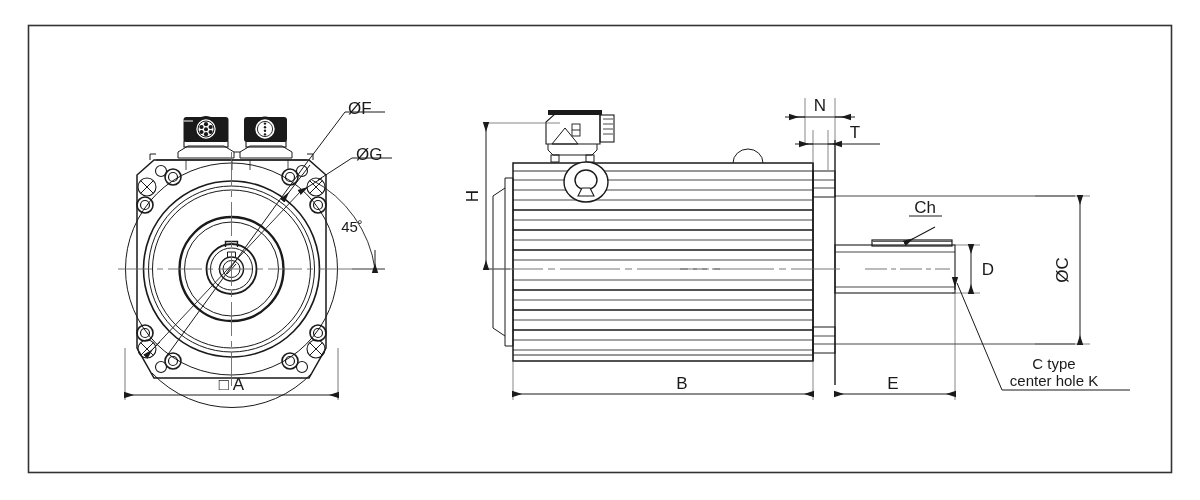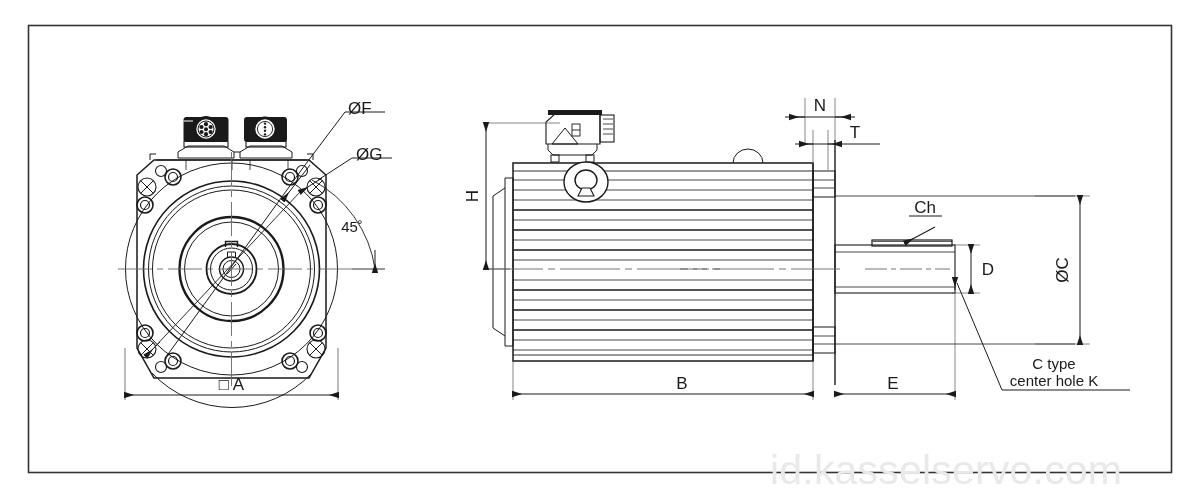--- a/index.html
+++ b/index.html
@@ -390,14 +390,13 @@
       <g>
         <line x1="955" y1="278" x2="955" y2="290" stroke="#1a1a1a" stroke-width="1" marker-start="url(#arrOut)"></line>
         <line x1="957" y1="283" x2="1002" y2="390" stroke="#1a1a1a" stroke-width="1"></line>
         <line x1="1002" y1="390" x2="1130" y2="390" stroke="#1a1a1a" stroke-width="1"></line>
         <text class="notetext" x="1054" y="369" text-anchor="middle">C type</text>
         <text class="notetext" x="1054" y="386" text-anchor="middle">center hole K</text>
       </g>
     </g>
   </svg>
 
-  <div class="wm">id.kasselservo.com</div>
 </div>
 
 </body></html>

